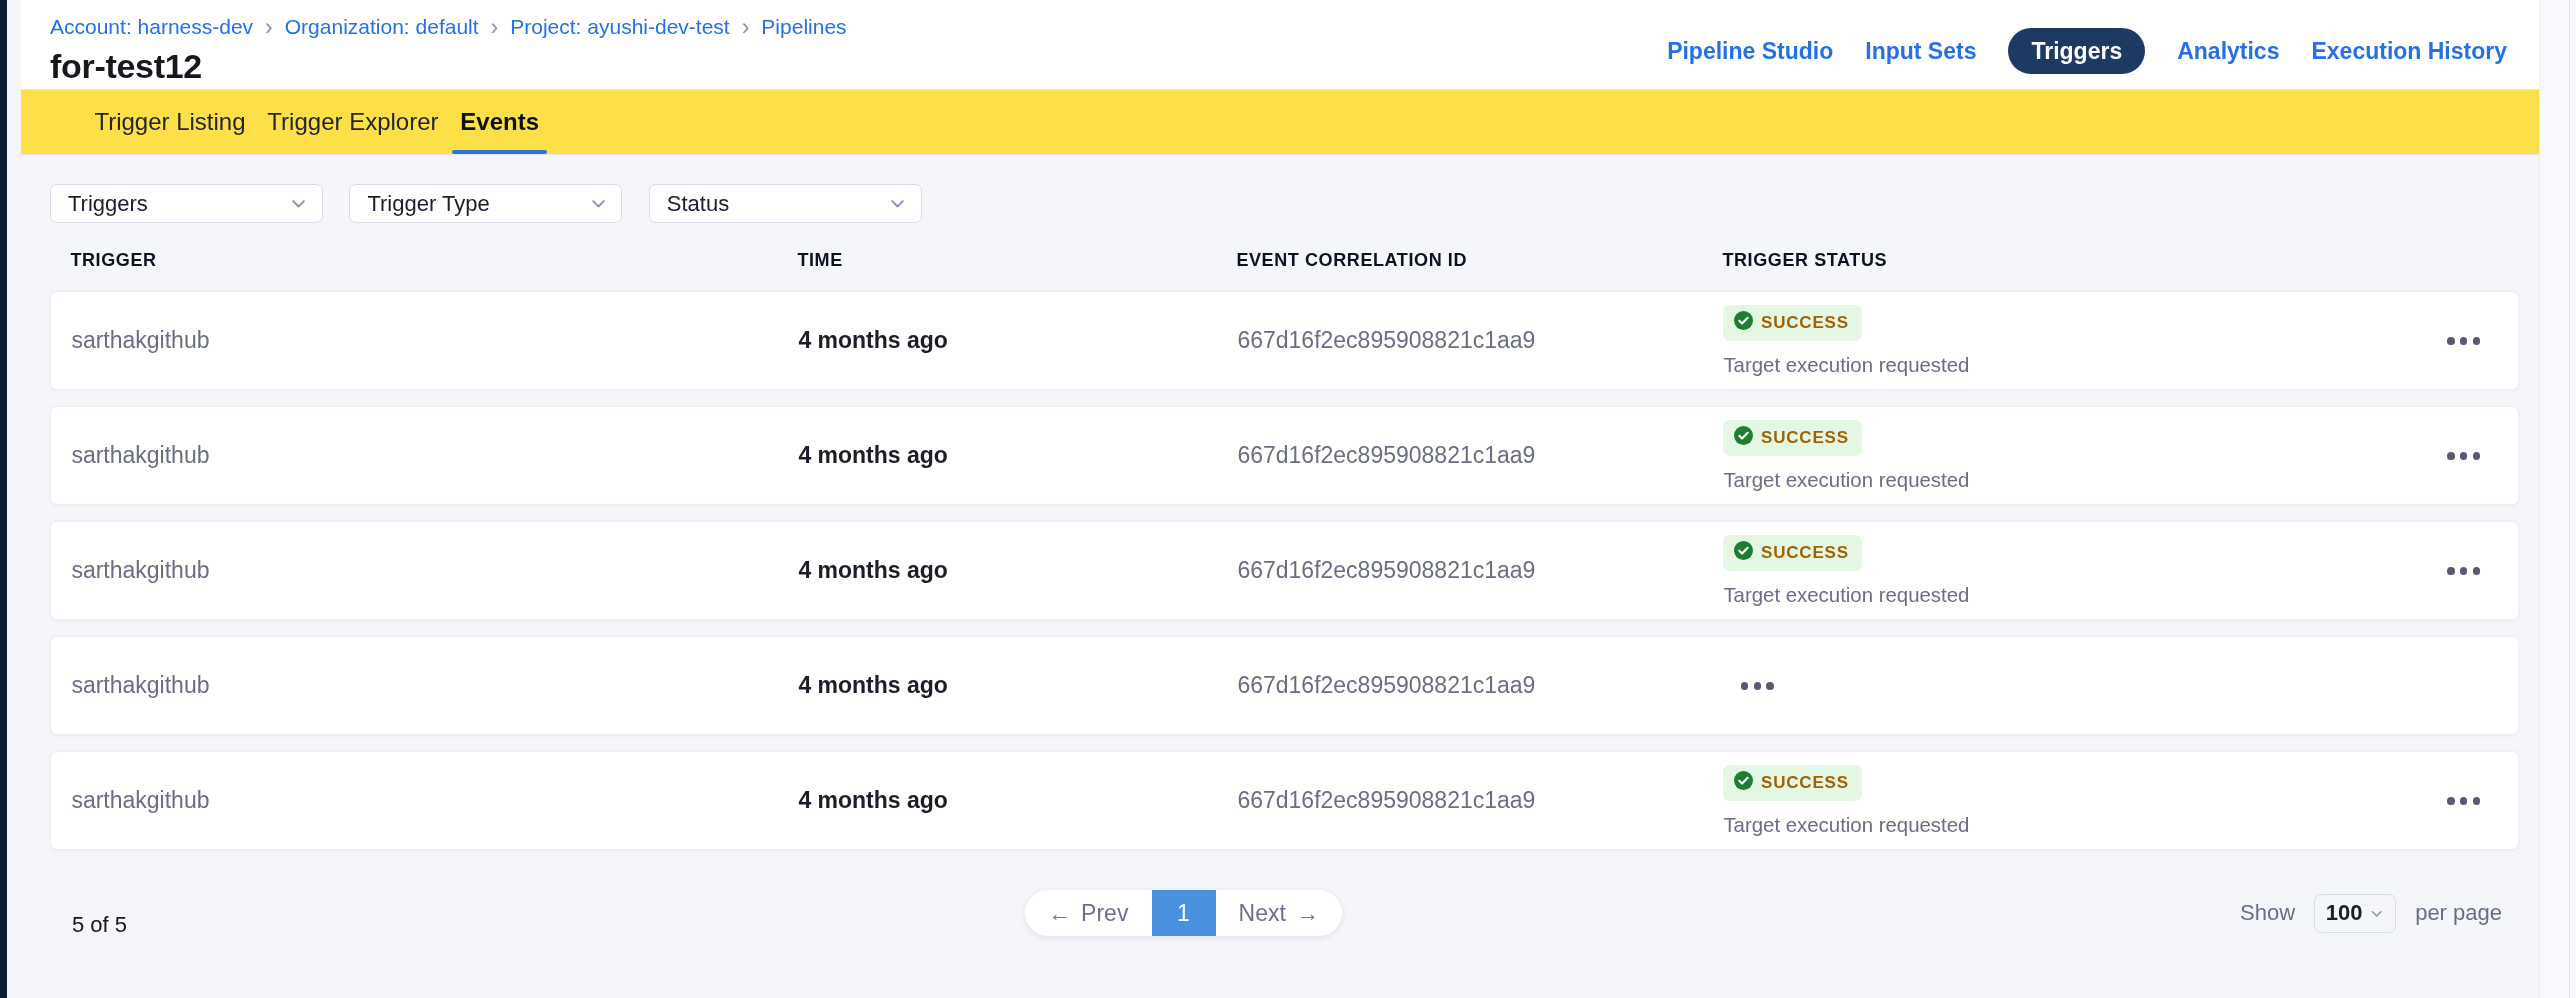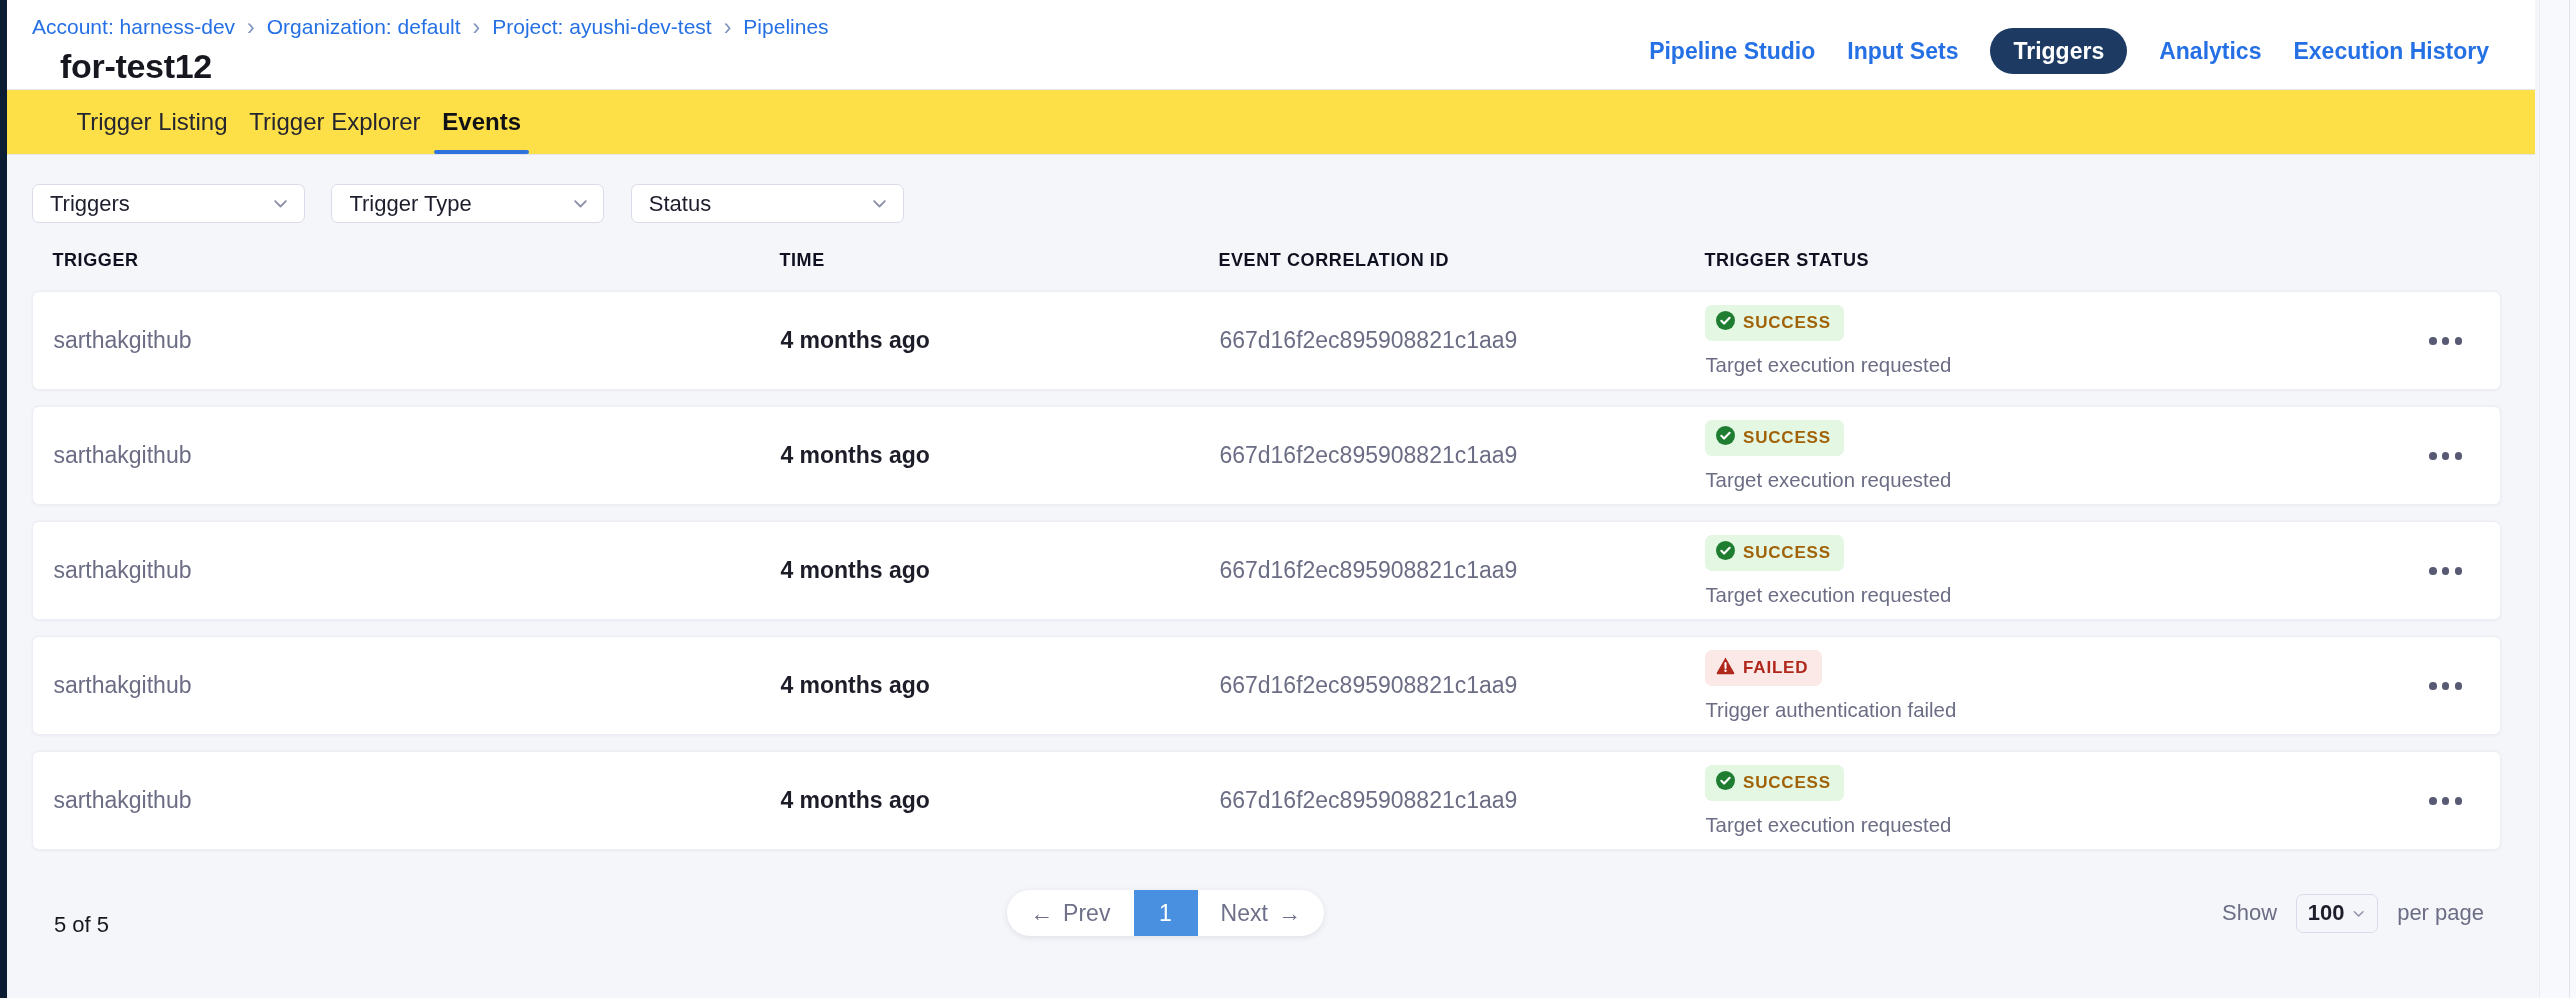--- a/index.html
+++ b/index.html
@@ -7,29 +7,29 @@
   body { font-family:"Liberation Sans", sans-serif; background:#f5f6fa; }
 
   .app { position:relative; width:2576px; height:998px; }
 
   .left-strip { position:absolute; left:0; top:0; width:6.8px; height:998px; background:#0c1c33; z-index:6; }
 
   .scroll-gutter { position:absolute; right:0; top:0; width:37px; height:998px;
     background:#f8f9fc; border-left:0.9px solid #ececf3; z-index:5; }
   .scroll-gutter::after { content:""; position:absolute; right:6px; top:0; width:0.9px; height:100%; background:#e3e4eb; }
 
-  .main { position:absolute; left:3px; top:0; width:2532px; height:872px; }
+  .main { position:absolute; left:21px; top:0; width:2532px; height:872px; }
 
   
   .header { height:89px; background:#ffffff; display:flex; justify-content:space-between;
     padding:13.6px 46px 0 29px; }
   .breadcrumb { display:flex; align-items:center; gap:12px; font-size:21px; }
   .breadcrumb a { color:#2570e4; text-decoration:none; cursor:pointer; }
   .crumb-sep::before { content:"\203A"; color:#8195bd; font-size:23px; }
-  .page-title { margin-top:6.8px; font-size:34px; font-weight:700; color:#17181f; letter-spacing:-0.3px;margin-left:28px; }
+  .page-title { margin-top:6.8px; font-size:34px; font-weight:700; color:#17181f; letter-spacing:-0.3px; }
 
   .top-nav { display:flex; align-items:center; gap:32px; height:75px; }
   .top-nav .nav-link { font-size:23px; font-weight:600; color:#2570e4; cursor:pointer; white-space:nowrap; }
   .top-nav .nav-link.active { background:#1d3a63; color:#ffffff; padding:9.4px 23px; border-radius:851px; }
 
   
   .tabbar { height:66px; background:#fde047; border-top:0.9px solid #e3e5ec; border-bottom:0.9px solid #e3e5ec;
     display:flex; align-items:stretch; gap:15px; padding-left:70px; }
   .tab { display:flex; align-items:center; font-size:24px; color:#24252f; position:relative; padding:0 3.4px; cursor:pointer; }
   .tab.active { font-weight:700; color:#101116; }
@@ -231,32 +231,20 @@
               <i></i>
               <i></i>
             </span>
         </div>
       </div>
 
       <div class="row failed">
         <div class="cell-trigger">sarthakgithub</div>
         <div class="cell-time">4 months ago</div>
         <div class="cell-id">667d16f2ec895908821c1aa9</div>
-        <div class="cell-status">
-          <span class="badge">
-
-            <span class="failed-icon"><svg viewBox="0 0 16 16" width="19" height="19">
-                  <path d="M8 1.2l7.3 12.8a.9.9 0 01-.78 1.35H1.48A.9.9 0 01.7 14L8 1.2z" fill="#b0271c"></path>
-                  <path d="M8 6v4" stroke="#fff" stroke-width="1.7" stroke-linecap="round"></path>
-                  <circle cx="8" cy="12.4" r="1" fill="#fff"></circle>
-                </svg></span>
-            <span>FAILED</span>
-          </span>
-          <span class="status-detail">Trigger authentication failed</span>
-        </div>
         <div class="cell-menu">
           <span class="menu-btn">
               <i></i>
               <i></i>
               <i></i>
             </span>
         </div>
       </div>
 
       <div class="row success">

